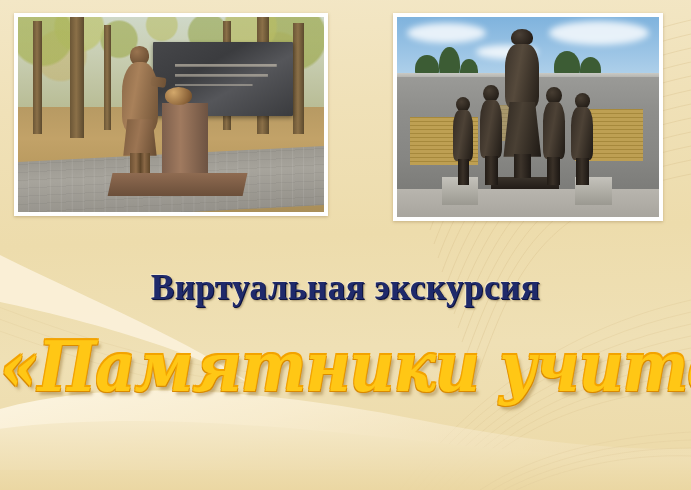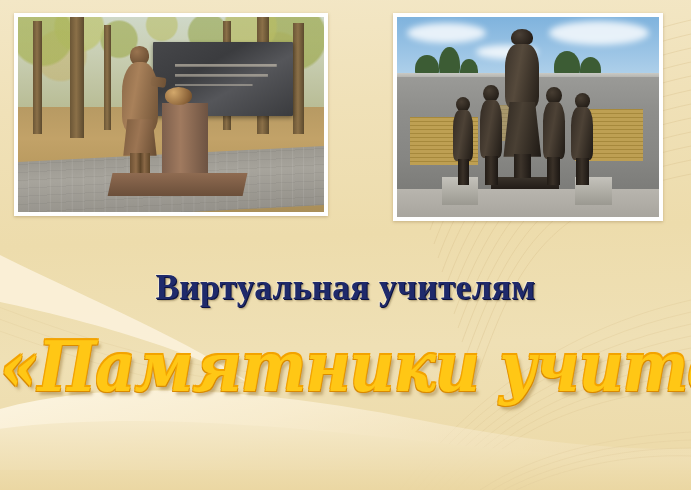--- a/index.html
+++ b/index.html
@@ -310,16 +310,16 @@
         </div>
         <div class="rp-child" style="left:66%;top:38%;width:10%;height:46%">
           <div class="rp-c-head"></div>
           <div class="rp-c-body"></div>
           <div class="rp-c-legs"></div>
         </div>
       </div>
     </div>
   </div>
 
-  <div class="subtitle">Виртуальная учителям</div>
+  <div class="subtitle">Виртуальная экскурсия</div>
   <div class="maintitle">«Памятники учителям»</div>
 
 </div>
 
 </body></html>

